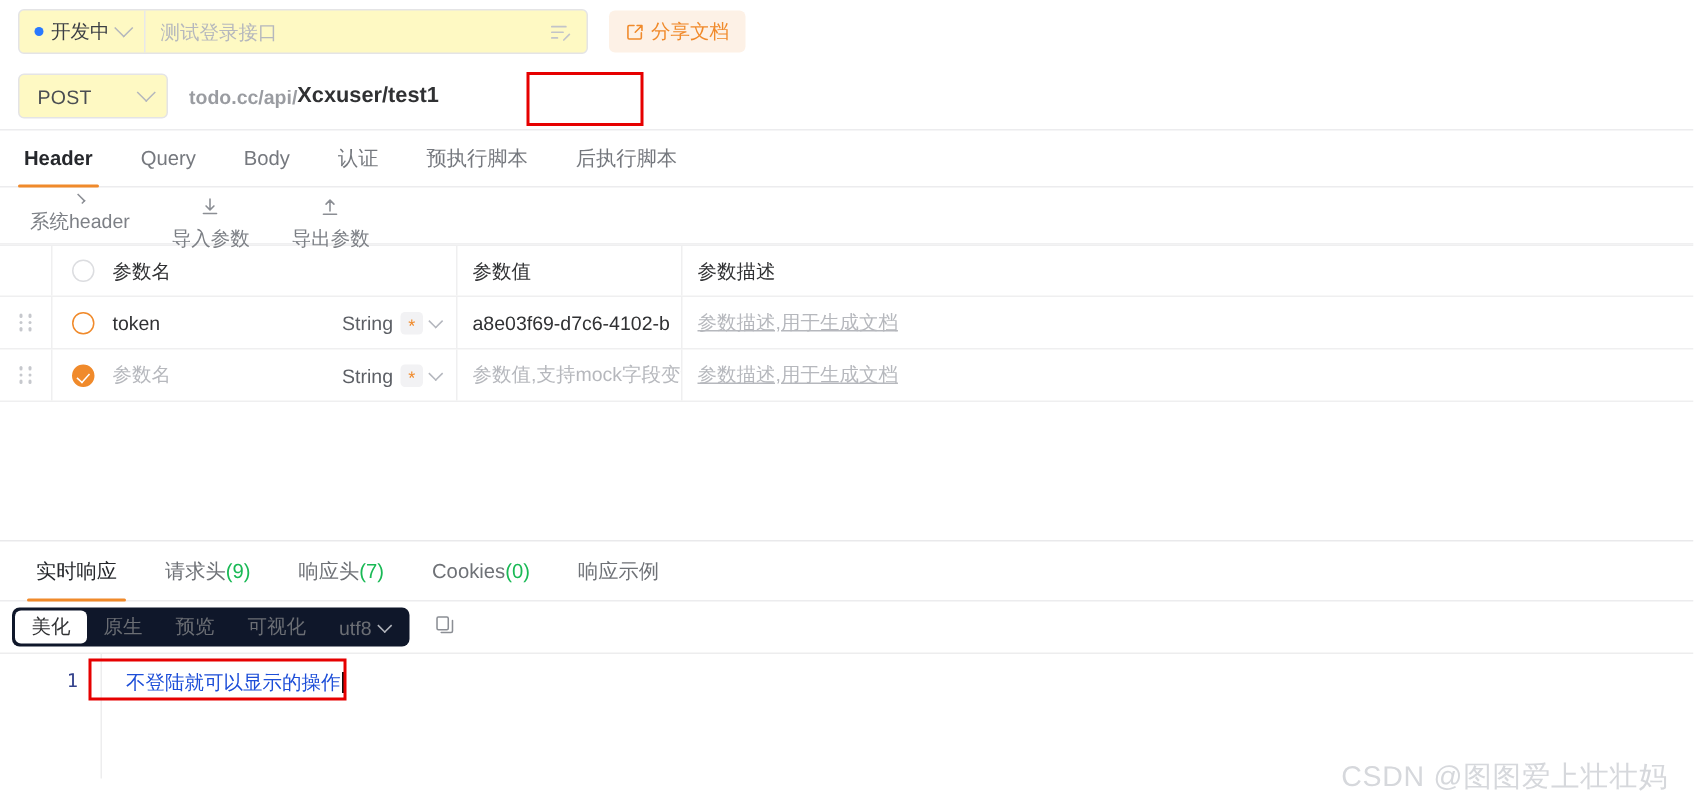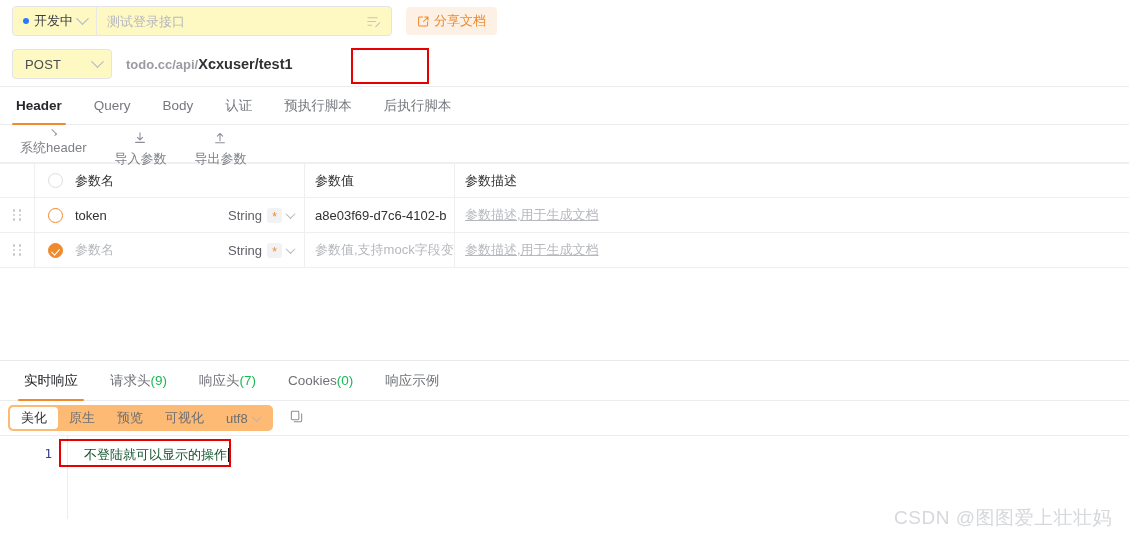--- a/index.html
+++ b/index.html
@@ -311,21 +311,21 @@
   .cnt { color: #19b955; }
 
   .fmttools {
     height: 34px;
     display: flex; align-items: center;
     padding: 0 8px;
     gap: 2px;
   }
   .seg-group {
     display: flex; align-items: center;
-    background: #fdba74;
+    background: #0f172a;
     border-radius: 5px;
     padding: 2px;
     height: 26px;
   }
   .seg {
     padding: 0 11px;
     height: 22px;
     display: flex; align-items: center;
     font-size: 13px;
     color: #6b6e74;
@@ -359,21 +359,21 @@
     width: 52px;
     text-align: right;
     font-family: "DejaVu Sans Mono", "Liberation Mono", monospace;
     font-size: 12.5px;
     color: #33418c;
   }
   .code-line {
     position: absolute;
     left: 84px; top: 10px;
     font-size: 13px;
-    color: #14532d;
+    color: #1d4ed8;
     white-space: pre;
   }
   .code-caret {
     display: inline-block;
     width: 1.5px; height: 14px;
     background: #111;
     vertical-align: -3px;
     margin-left: 1px;
   }
   .code-highlight {

